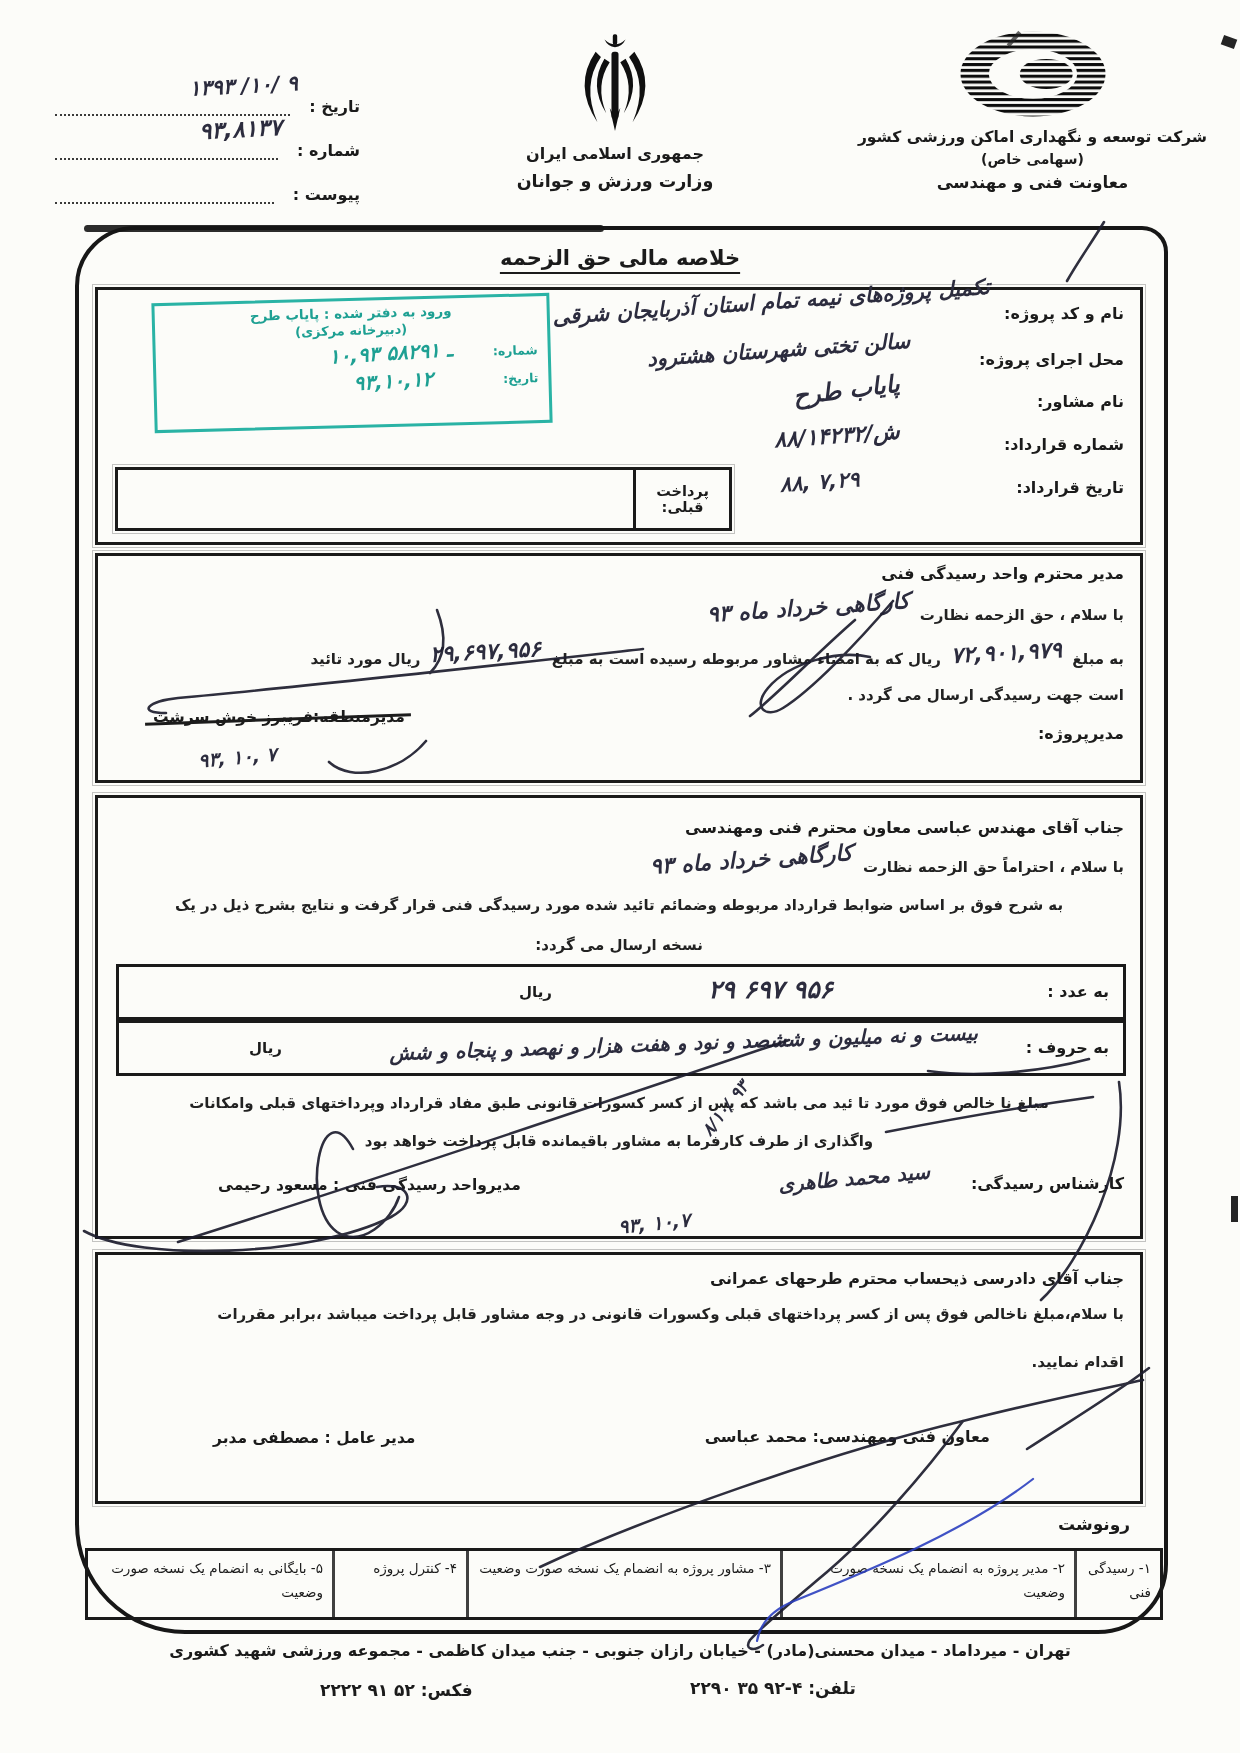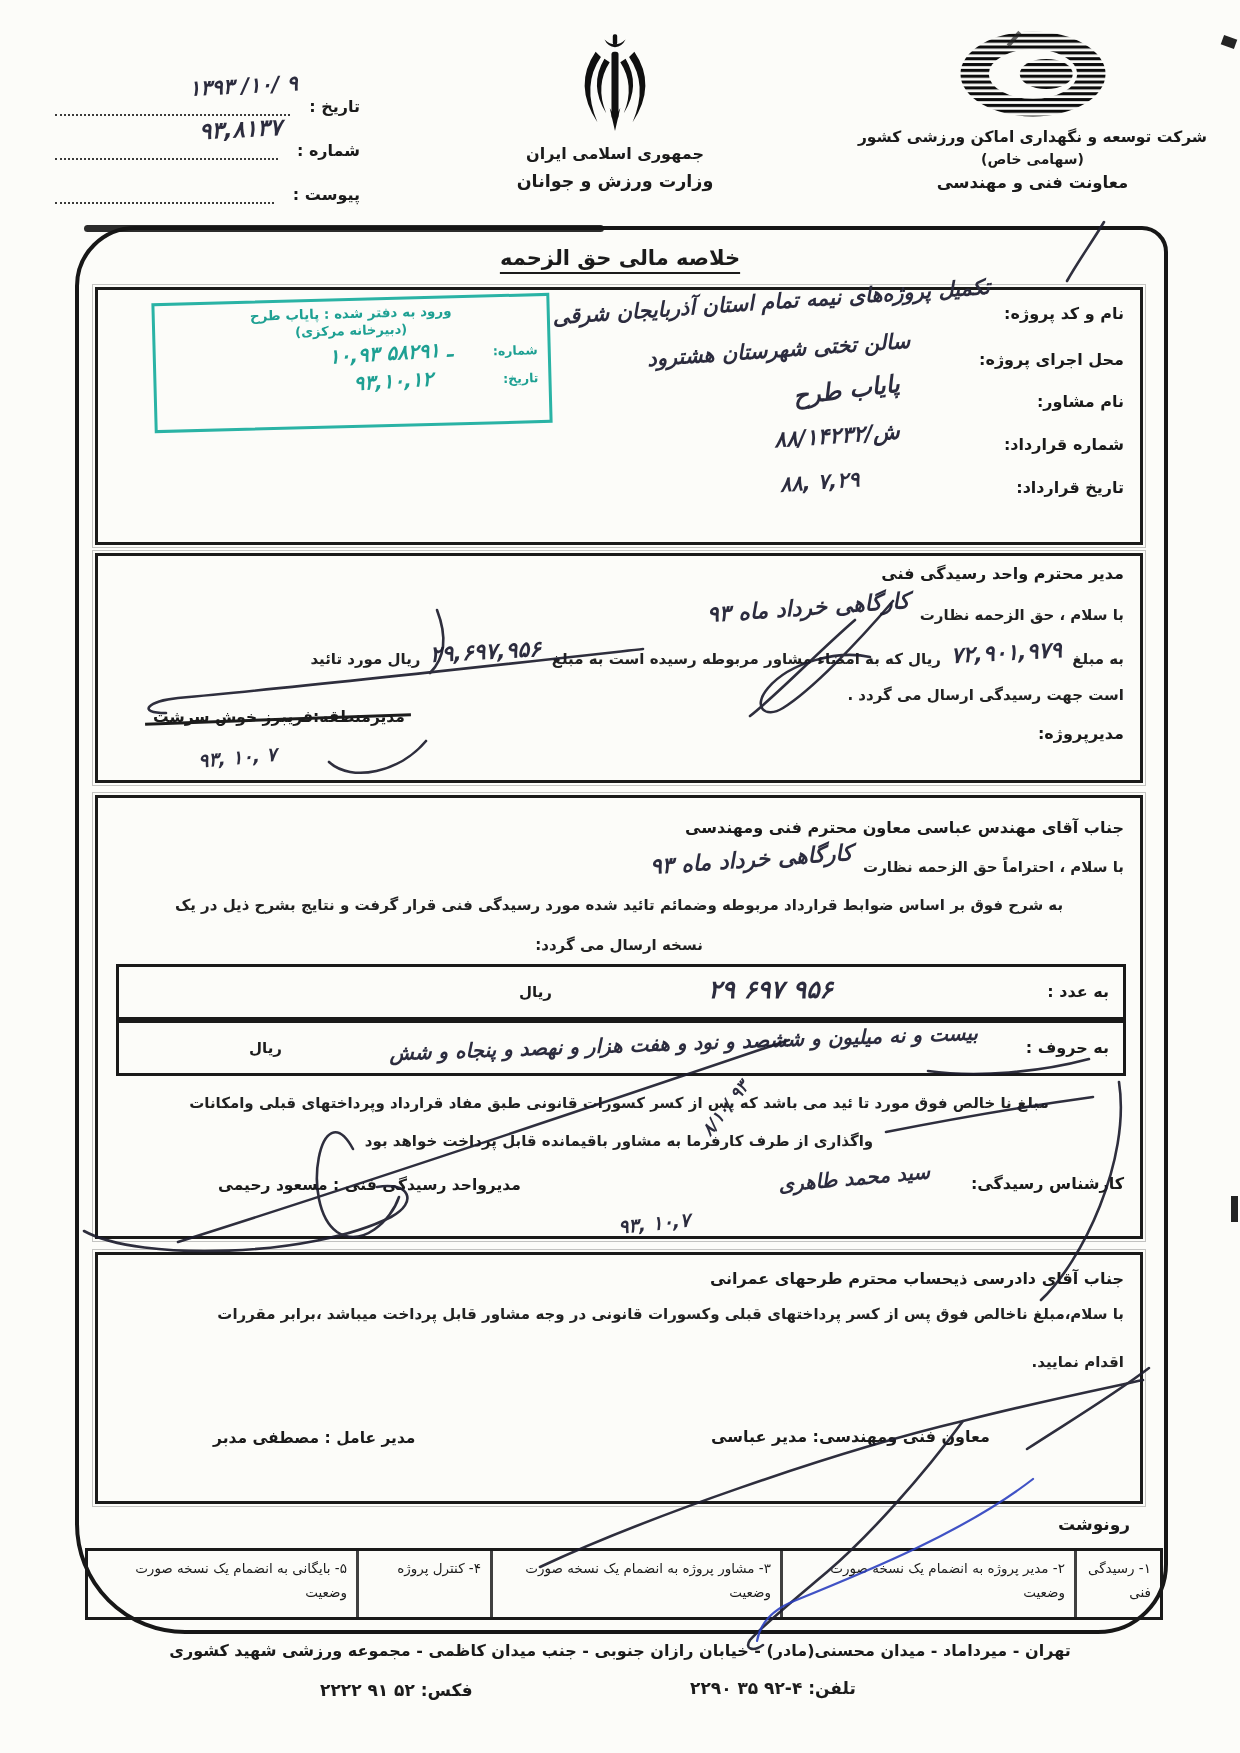--- a/index.html
+++ b/index.html
@@ -188,20 +188,23 @@
         <span class="sl">شماره:</span>
         <span class="sv" dir="ltr">۱۰,۹۳ ـ ۵۸۲۹۱</span>
       </div>
       <div class="stamp-row">
         <span class="sl">تاریخ:</span>
         <span class="sv" dir="ltr" style="margin-right:70px;">۹۳,۱۰,۱۲</span>
       </div>
     </div>
   </div>
 
+  <div class="box box2">
+    <div class="cell">پرداخت قبلی:</div>
+  </div>
 
   <div class="box box3">
     <div class="sec-head" style="top:8px;">مدیر محترم واحد رسیدگی فنی</div>
     <div class="sec-line flowline" style="top:44px;">
       <span>با سلام ، حق الزحمه نظارت</span>
       <span class="inline-hand" style="font-size:22px; transform:rotate(-4deg) translateY(-5px);">کارگاهی خرداد ماه ۹۳</span>
     </div>
     <div class="sec-line flowline" style="top:88px;">
       <span>به مبلغ</span>
       <span class="inline-hand" dir="ltr" style="font-size:22px; transform:rotate(-3deg) translateY(-4px);">۷۲,۹۰۱,۹۷۹</span>
@@ -242,29 +245,29 @@
     <div class="sec-head" style="top:376px;">کارشناس رسیدگی:</div>
     <span class="hand" style="position:absolute; right:210px; top:368px; font-size:20px; font-weight:bold; transform:rotate(-5deg);">سید محمد طاهری</span>
     <div style="position:absolute; left:120px; top:378px; font-weight:bold; font-size:15.5px;">مدیرواحد رسیدگی فنی : مسعود رحیمی</div>
     <div class="hand-date" dir="ltr" style="left:520px; top:414px; font-size:19px; transform:rotate(-6deg);">۹۳, ۱۰,۷</div>
   </div>
 
   <div class="box box5">
     <div class="sec-head" style="top:14px;">جناب آقای دادرسی ذیحساب محترم طرحهای عمرانی</div>
     <div class="sec-line" style="top:50px;">با سلام،مبلغ ناخالص فوق پس از کسر پرداختهای قبلی وکسورات قانونی در وجه مشاور قابل پرداخت میباشد ،برابر مقررات</div>
     <div class="sec-line" style="top:98px;">اقدام نمایید.</div>
-    <div class="sec-head" style="top:172px; right:150px;">معاون فنی ومهندسی: مدیر عباسی</div>
+    <div class="sec-head" style="top:172px; right:150px;">معاون فنی ومهندسی: محمد عباسی</div>
     <div style="position:absolute; left:115px; top:174px; font-weight:bold; font-size:15.5px;">مدیر عامل : مصطفی مدبر</div>
   </div>
 
   <div class="copies-head">رونوشت</div>
   <div class="copy-table">
     <div class="copy-cell" style="width:86px;">۱- رسیدگی فنی</div>
     <div class="copy-cell" style="width:294px;">۲- مدیر پروژه به انضمام یک نسخه صورت وضعیت</div>
-    <div class="copy-cell" style="width:290px;">۳- مشاور پروژه به انضمام یک نسخه صورت وضعیت</div>
+    <div class="copy-cell" style="width:314px;">۳- مشاور پروژه به انضمام یک نسخه صورت وضعیت</div>
     <div class="copy-cell" style="width:134px;">۴- کنترل پروژه</div>
     <div class="copy-cell" style="flex:1;">۵- بایگانی به انضمام یک نسخه صورت وضعیت</div>
   </div>
 
   <div class="footer-address">تهران - میرداماد - میدان محسنی(مادر) - خیابان رازان جنوبی - جنب میدان کاظمی - مجموعه ورزشی شهید کشوری</div>
   <div class="footer-tel">
     <span>تلفن:</span>
     <span dir="ltr">۲۲۹۰ ۳۵ ۹۲-۴</span>
   </div>
   <div class="footer-fax">

